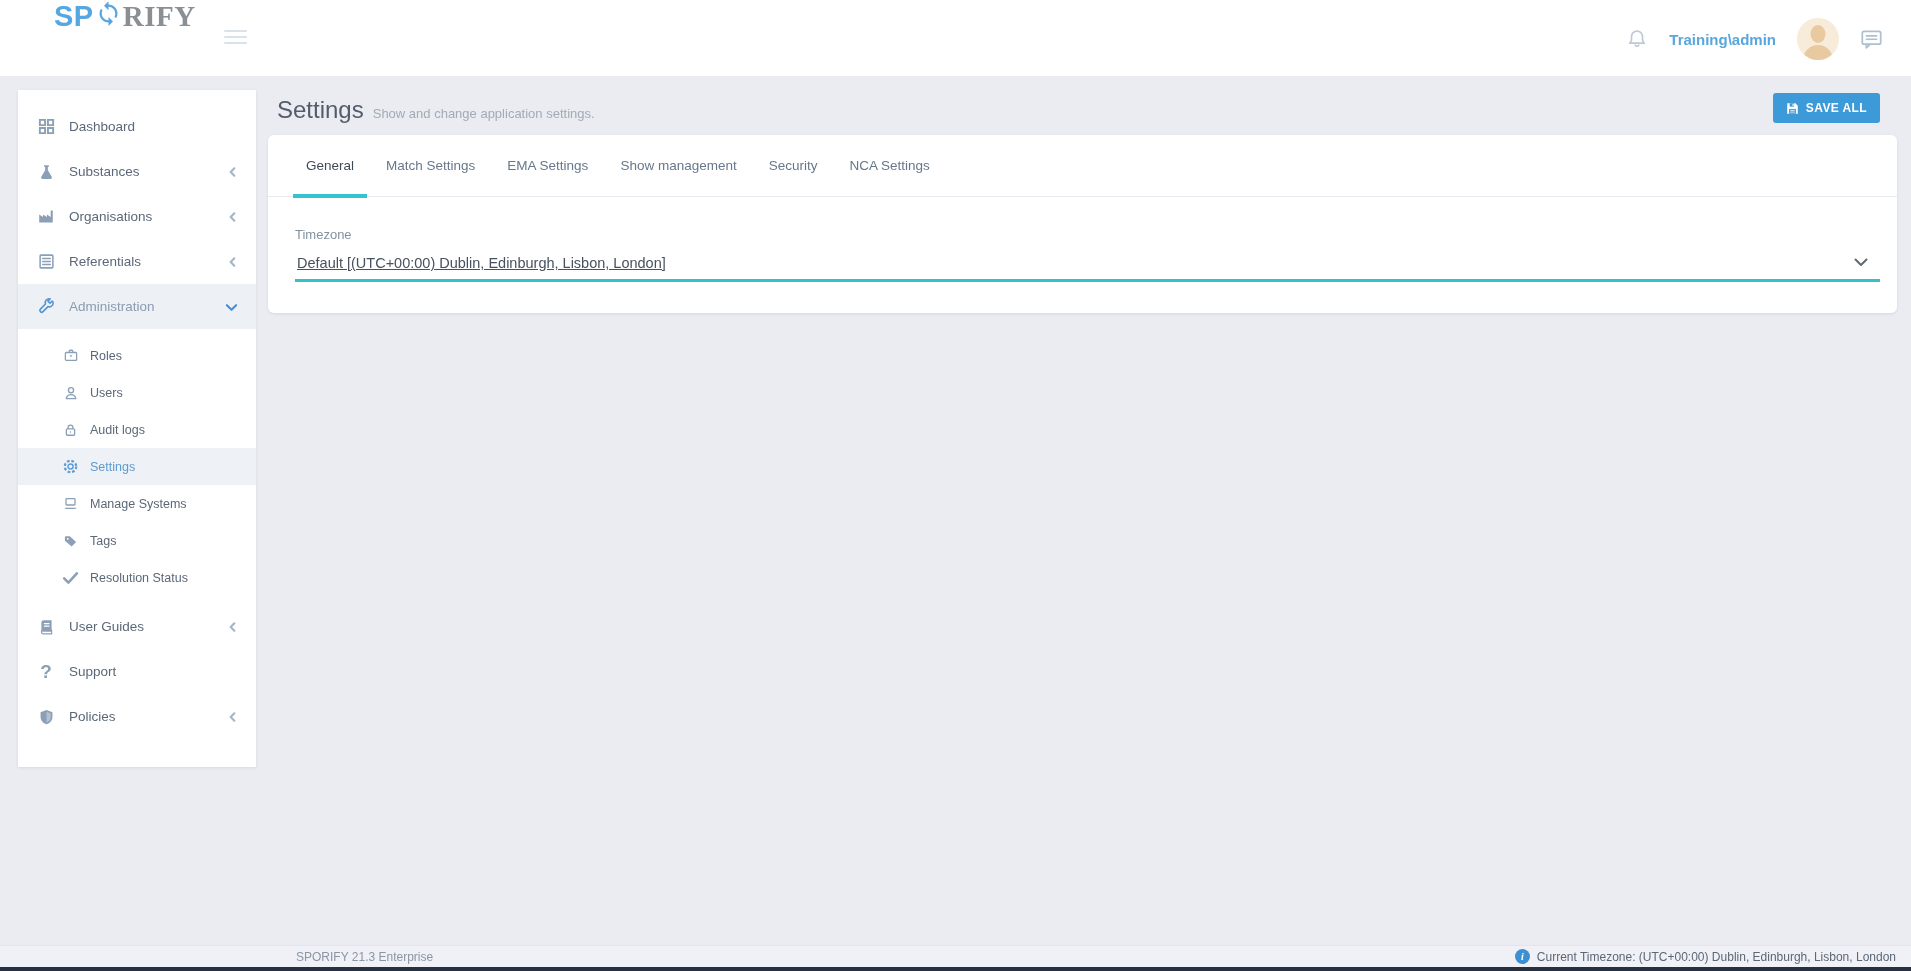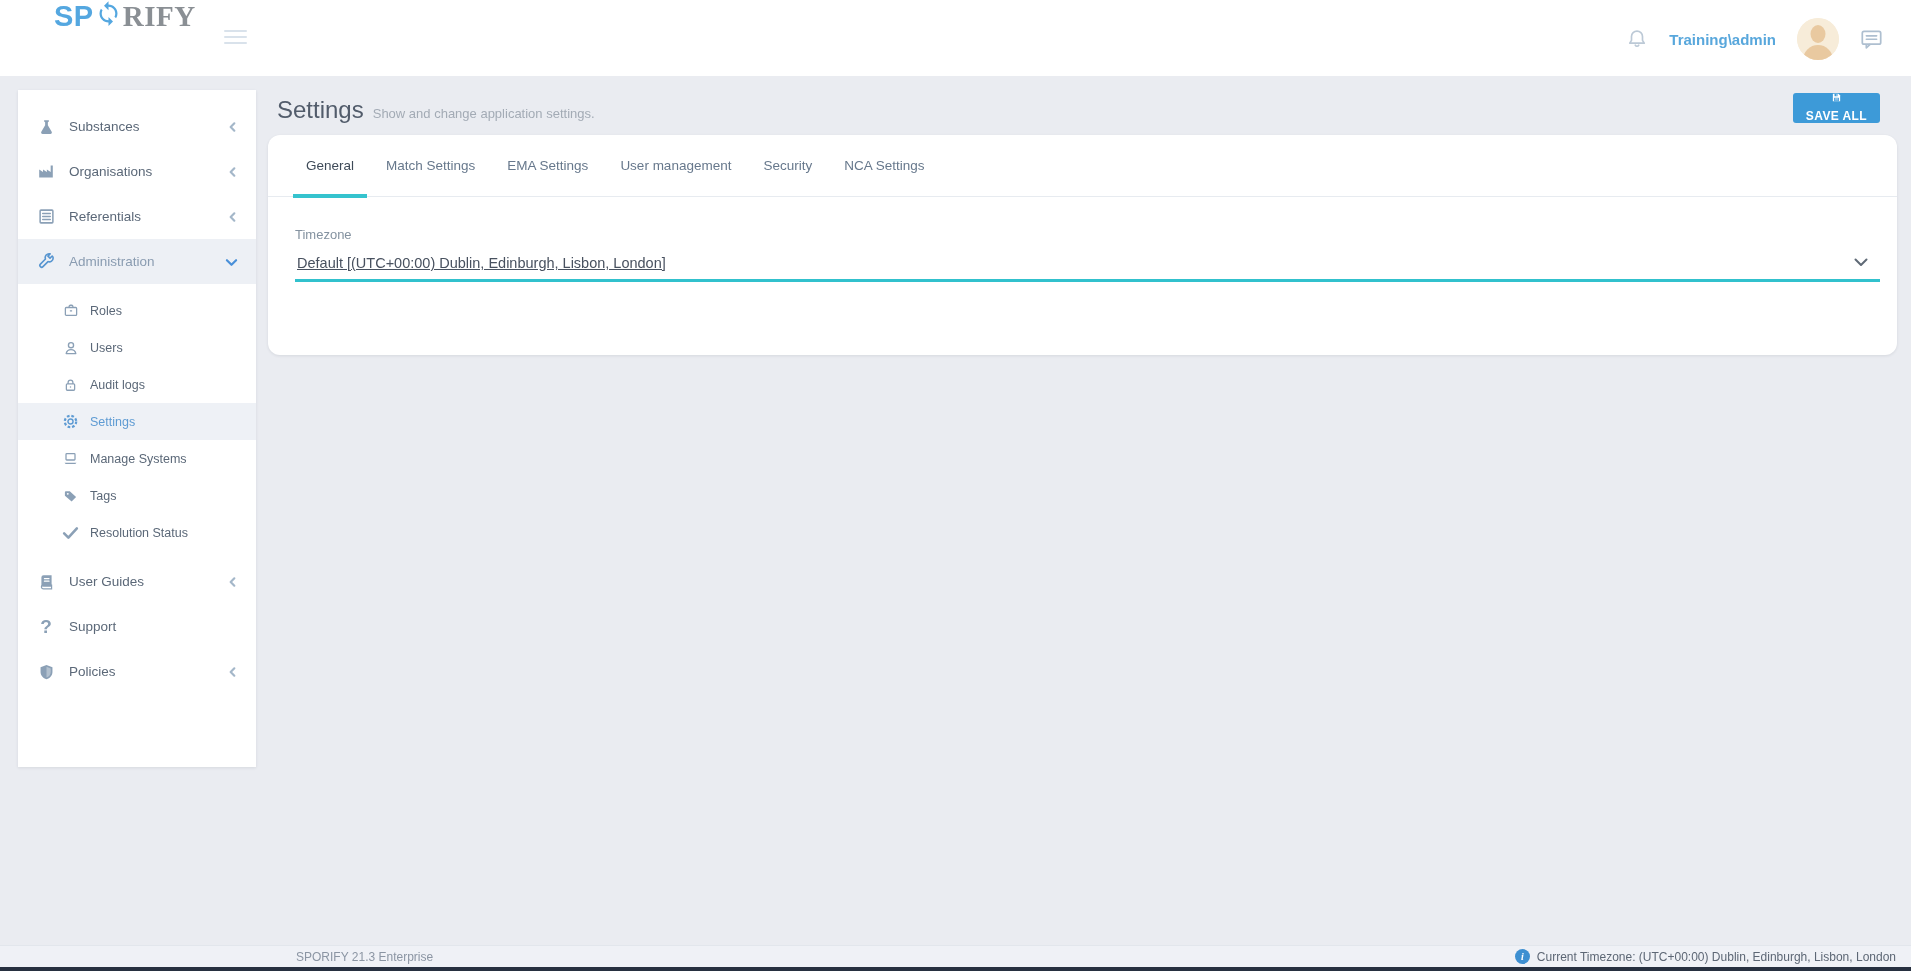--- a/index.html
+++ b/index.html
@@ -36,23 +36,23 @@
   .sub-item .ico { width:19px; display:flex; justify-content:center; align-items:center; margin-right:10px; flex:none; }
   .sub-item .lbl { font-size:12.5px; color:#5b6878; }
   .sub-item.active { background:#eef1f6; }
   .sub-item.active .lbl { color:#5e9bd3; }
   .qmark { font-size:19px; font-weight:800; color:#8ba0b6; line-height:1; }
 
   
   .page-head { position:absolute; left:277px; top:96px; display:flex; align-items:baseline; gap:9px; z-index:1; }
   .page-title { font-size:24px; font-weight:400; color:#525c6b; }
   .page-subtitle { font-size:13px; color:#a3abb5; }
-  .save-btn { position:absolute; top:93px; right:31px; height:30px; background:#3d9ad8; color:#fff; font-size:12px; font-weight:700; border:none; border-radius:3px; padding:0 13px; display:flex; align-items:center; gap:7px; letter-spacing:.4px; cursor:pointer; z-index:3; font-family:"Liberation Sans", sans-serif;flex-direction:column; }
-
-  .card { position:absolute; left:268px; right:14px; top:135px; height:220px; background:#fff; border-radius:12px; box-shadow:0 1px 3px rgba(35,47,66,.10); z-index:1; }
+  .save-btn { position:absolute; top:93px; right:31px; height:30px; background:#3d9ad8; color:#fff; font-size:12px; font-weight:700; border:none; border-radius:3px; padding:0 13px; display:flex; align-items:center; gap:7px; letter-spacing:.4px; cursor:pointer; z-index:3; font-family:"Liberation Sans", sans-serif; }
+
+  .card { position:absolute; left:268px; right:14px; top:135px; height:178px; background:#fff; border-radius:6px; box-shadow:0 1px 3px rgba(35,47,66,.10); z-index:1; }
   .tabs { display:flex; padding-left:25px; height:62px; border-bottom:1px solid #e7ebf0; }
   .tab { display:flex; align-items:center; padding:0 13px; margin-right:6px; font-size:13.5px; color:#67788c; position:relative; cursor:pointer; white-space:nowrap; }
   .tab.active { color:#3e4a58; }
   .tab.active::after { content:""; position:absolute; left:0; right:0; bottom:-2px; height:4px; background:#35c3ce; }
 
   .form { padding:30px 17px 0 27px; }
   .tz-label { font-size:13px; color:#8492a0; margin-bottom:11px; }
   .tz-select { position:relative; border-bottom:3px solid #31c1cd; padding:2px 30px 8px 2px; font-size:14.5px; color:#48515f; cursor:pointer;text-decoration:underline; }
   .tz-chev { position:absolute; right:12px; top:5px; display:flex; }
 
@@ -94,20 +94,28 @@
     <svg width="23" height="23" viewBox="0 0 20 20">
       <rect x="2" y="3" width="16" height="11" rx="1.5" fill="none" stroke="#aebfd0" stroke-width="1.5"></rect>
       <path d="M5.5 14v3.2L9 14" fill="none" stroke="#aebfd0" stroke-width="1.5" stroke-linejoin="round"></path>
       <path d="M5.5 6.8h9M5.5 9.8h9" stroke="#aebfd0" stroke-width="1.4" stroke-linecap="round"></path>
     </svg>
   </div>
 </header>
 
 <aside class="sidebar">
 
+  <div class="side-item">
+    <span class="ico">
+      <svg width="19" height="19" viewBox="0 0 20 20">
+          <path fill="none" stroke="#8ba0b6" stroke-width="2" d="M3 3h5.5v5.5H3zM11.5 3H17v5.5h-5.5zM3 11.5h5.5V17H3zM11.5 11.5H17V17h-5.5z"></path>
+        </svg>
+    </span>
+    <span class="lbl">Dashboard</span>
+  </div>
 
   <div class="side-item">
     <span class="ico">
       <svg width="17" height="18" viewBox="0 0 20 20">
           <path fill="#8ba0b6" d="M7.2 2h5.6v1.4l-1.2 1V8l4.5 7.6c.7 1.2-.1 2.6-1.5 2.6H5.4c-1.4 0-2.2-1.4-1.5-2.6L8.4 8V4.4l-1.2-1z"></path>
         </svg>
     </span>
     <span class="lbl">Substances</span>
     <span class="chev">
       <svg width="11" height="11" viewBox="0 0 12 12">
@@ -279,21 +287,21 @@
     <path d="M5.2 10.2h5.6M5.2 12.4h5.6" stroke="#fff" stroke-width="1"></path>
   </svg>
   <span>SAVE ALL</span>
 </button>
 
 <section class="card">
   <nav class="tabs">
     <div class="tab active">General</div>
     <div class="tab">Match Settings</div>
     <div class="tab">EMA Settings</div>
-    <div class="tab">User management</div>
+    <div class="tab">Show management</div>
     <div class="tab">Security</div>
     <div class="tab">NCA Settings</div>
   </nav>
   <div class="form">
     <div class="tz-label">Timezone</div>
     <div class="tz-select">
       <span>Default [(UTC+00:00) Dublin, Edinburgh, Lisbon, London]</span>
       <span class="tz-chev">
         <svg width="14" height="9" viewBox="0 0 14 9">
             <path fill="none" stroke="#5f6a76" stroke-width="2" stroke-linecap="round" stroke-linejoin="round" d="M1.5 1.5 7 7l5.5-5.5"></path>

